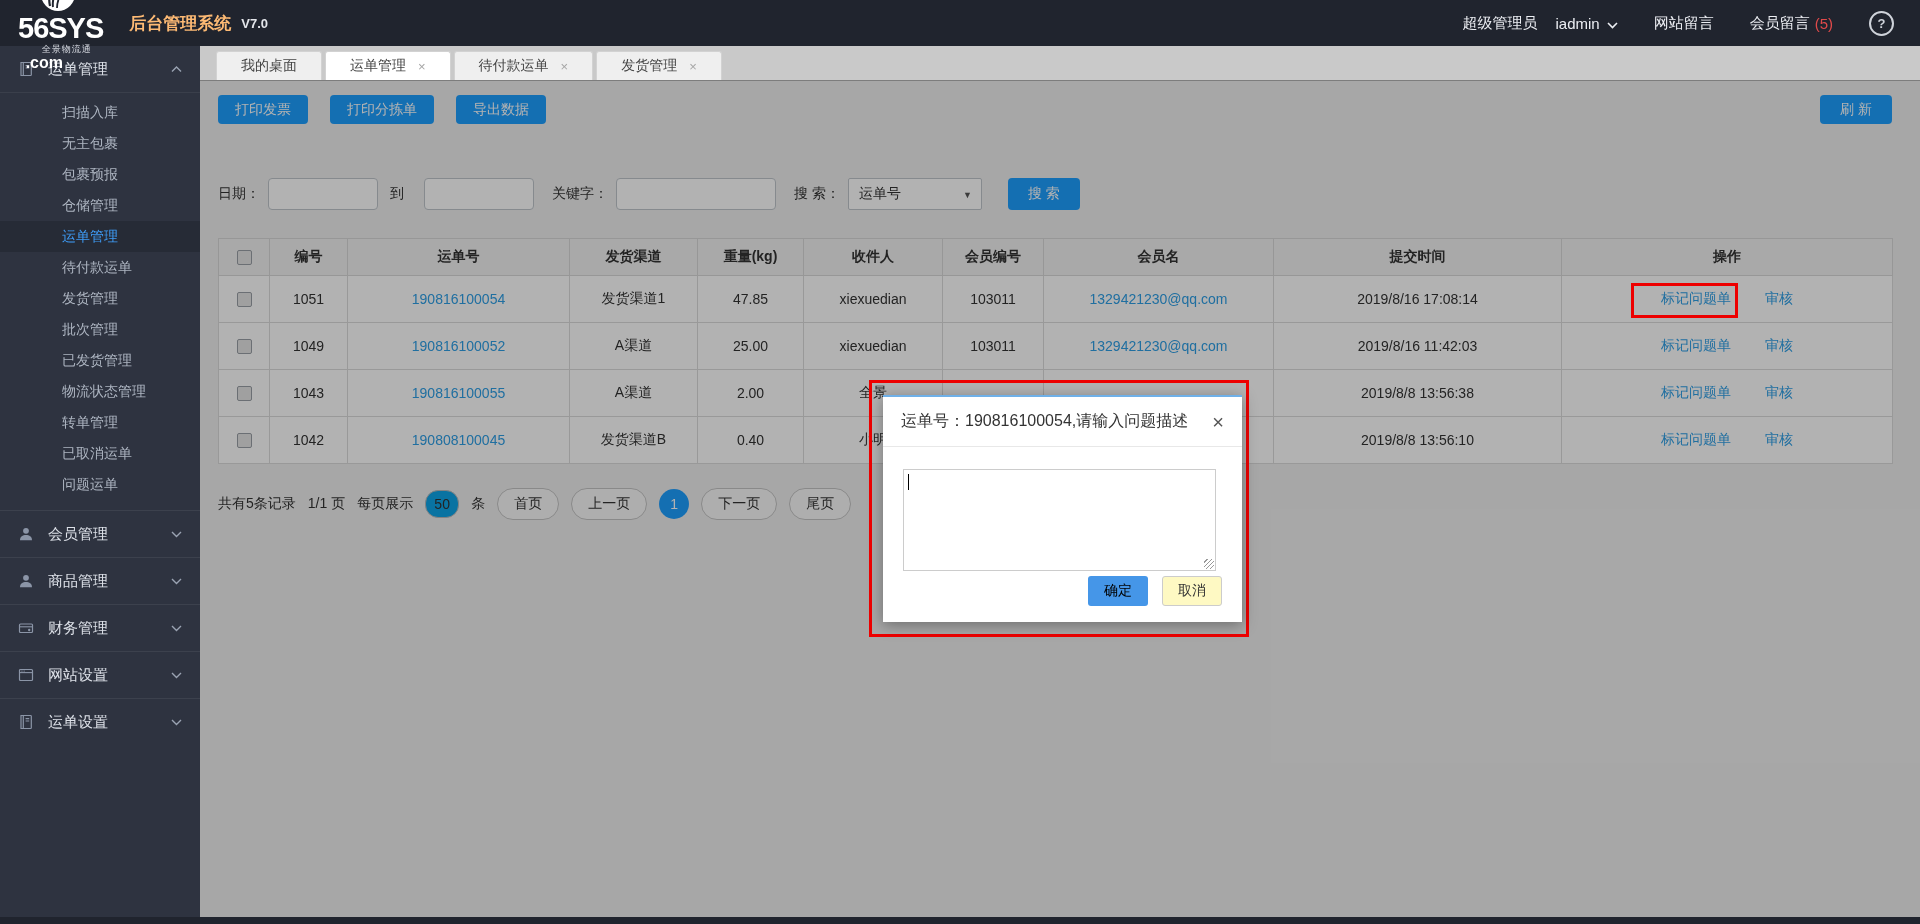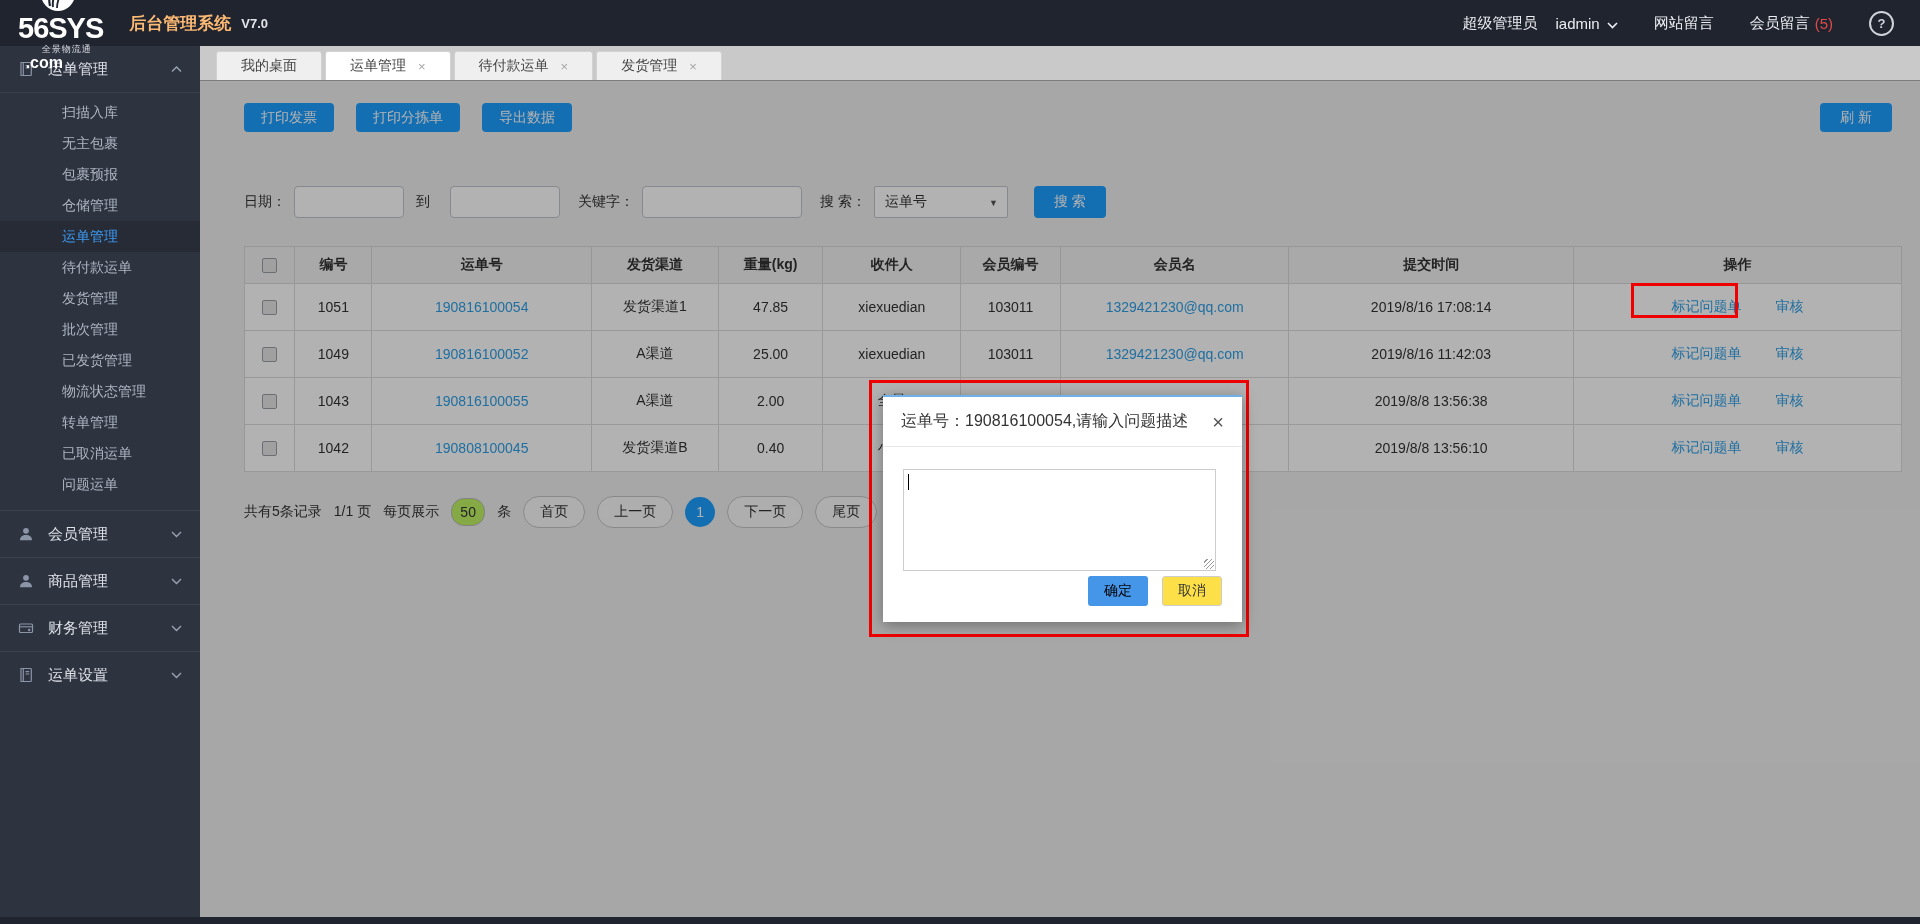--- a/index.html
+++ b/index.html
@@ -35,21 +35,21 @@
   .schev{color:#9aa3b2;display:flex;align-items:center;}
   .submenu{padding:4px 0 10px;border-top:1px solid rgba(255,255,255,0.06);}
   .side-sub{height:31px;line-height:31px;padding-left:62px;font-size:14px;color:#aeb6c2;cursor:pointer;}
   .side-sub.active{background:#262b36;color:#3e9cf7;}
   
   .tabbar{position:absolute;left:200px;top:46px;right:0;height:34px;background:#c9c9c9;border-bottom:1px solid #b3b3b3;display:flex;align-items:flex-end;padding-left:16px;z-index:10;}
   .tab{height:28px;margin-right:3px;padding:0 24px;background:#efefef;border:1px solid #d2d2d2;border-bottom:none;border-radius:3px 3px 0 0;display:flex;align-items:center;font-size:14px;color:#444;cursor:pointer;}
   .tab.active{background:#ffffff;}
   .tab-close{margin-left:12px;color:#a5a5a5;font-size:13px;line-height:1;}
   
-  .content{position:absolute;left:200px;top:80px;right:0;bottom:0;background:#f0f0f0;padding:8px 18px;z-index:5;margin-left:26px;}
+  .content{position:absolute;left:200px;top:80px;right:0;bottom:0;background:#f0f0f0;padding:0 18px;z-index:5;}
   .toolbar{position:relative;padding-top:15px;display:flex;}
   .btn-blue{background:#1E9FFF;color:#fff;border:none;border-radius:4px;height:29px;padding:0 17px;font-size:14px;margin-right:22px;cursor:pointer;font-family:inherit;}
   .btn-refresh{position:absolute;right:10px;top:15px;margin-right:0;padding:0 20px;}
   .filters{margin-top:54px;display:flex;align-items:center;font-size:14px;color:#333;}
   .f-label{flex:0 0 auto;}
   .f-input{height:30px;border:1px solid #c0c6cc;border-radius:4px;background:#fff;margin-left:8px;padding:0 8px;font-size:14px;font-family:inherit;}
   .f-date{width:92px;}
   .f-to{margin:0 12px;}
   .f-key{width:142px;}
   .ml16{margin-left:18px;}
@@ -59,41 +59,41 @@
   
   table.grid{margin-top:28px;border-collapse:collapse;background:#fff;font-size:14px;color:#333;table-layout:fixed;}
   table.grid th{height:36px;background:#f2f2f2;border:1px solid #d8d8d8;font-weight:bold;text-align:center;padding:0;}
   table.grid td{height:46px;border:1px solid #dcdcdc;background:#fff;text-align:center;padding:0;overflow:hidden;white-space:nowrap;}
   .cb{display:inline-block;width:13px;height:13px;border:1px solid #9aa0a6;background:#e6e6e6;border-radius:2px;vertical-align:middle;}
   .lnk{color:#2E9FE6;text-decoration:none;cursor:pointer;}
   td.ops .lnk{margin:0 17px;}
   
   .pagination{margin-top:24px;display:flex;align-items:center;font-size:14px;color:#333;}
   .pagination>*{margin-right:12px;}
-  .pp-box{display:inline-flex;align-items:center;justify-content:center;min-width:32px;height:26px;border:1px solid #bbb;border-radius:13px;background:#bef264;}
+  .pp-box{display:inline-flex;align-items:center;justify-content:center;min-width:32px;height:26px;border:1px solid #bbb;border-radius:13px;background:#0ea5e9;}
   .pill{display:inline-flex;align-items:center;justify-content:center;height:30px;padding:0 16px;border:1px solid #c5c5c5;border-radius:16px;background:#fafafa;cursor:pointer;}
   .page-cur{display:inline-flex;align-items:center;justify-content:center;width:30px;height:30px;border-radius:50%;background:#1E9FFF;color:#fff;cursor:pointer;}
   
   .overlay{position:absolute;left:200px;top:80px;right:0;bottom:0;background:rgba(0,0,0,0.30);z-index:50;}
   .red-annotation{position:absolute;border:3px solid #ee0000;box-sizing:border-box;z-index:60;}
   .anno-mark{left:1631px;top:283px;width:107px;height:35px;}
   .anno-dialog{left:869px;top:380px;width:380px;height:257px;}
   
   .modal{position:absolute;left:11px;top:12px;right:4px;bottom:12px;background:#fff;border-top:2px solid #6fb0e8;box-shadow:0 3px 14px rgba(0,0,0,0.35);z-index:70;}
   .modal-header{position:absolute;left:0;right:0;top:0;height:50px;display:flex;align-items:center;padding:0 18px;border-bottom:1px solid #e8e8e8;box-sizing:border-box;}
   .modal-title{font-size:16px;color:#333;}
   .modal-close{margin-left:auto;font-size:20px;color:#555;cursor:pointer;line-height:1;}
   .modal-textarea-wrap{position:absolute;left:20px;right:26px;top:72px;height:102px;}
   .modal-textarea{width:100%;height:100%;box-sizing:border-box;border:1px solid #ccc;resize:none;background:#fff;font-family:inherit;font-size:14px;padding:4px;}
   .text-caret{position:absolute;left:5px;top:5px;width:1px;height:16px;background:#000;}
   .resize-grip{position:absolute;right:2px;bottom:2px;width:10px;height:10px;background:
     repeating-linear-gradient(135deg,transparent 0 2px,#999 2px 3px);cursor:nwse-resize;}
   .modal-footer{position:absolute;right:20px;bottom:16px;display:flex;}
   .btn-ok{background:#4596e8;color:#000000;border:none;border-radius:3px;width:60px;height:30px;font-size:14px;cursor:pointer;font-family:inherit;}
-  .btn-cancel{background:#fde047;color:#333;border:1px solid #ccc;border-radius:3px;width:60px;height:30px;font-size:14px;margin-left:14px;cursor:pointer;font-family:inherit;}
+  .btn-cancel{background:#fef9c3;color:#333;border:1px solid #ccc;border-radius:3px;width:60px;height:30px;font-size:14px;margin-left:14px;cursor:pointer;font-family:inherit;}
   
   .bottombar{position:absolute;left:0;right:0;bottom:0;height:7px;background:#20242e;z-index:55;}
 </style>
 </head>
 <body>
 
 <div class="topbar">
   <div class="logo-wrap">
     <svg class="logo-circle" viewBox="0 0 36 36">
       <circle cx="18" cy="18" r="17" fill="#ffffff"></circle>
@@ -200,20 +200,35 @@
       <span class="slabel">财务管理</span>
       <span class="schev">
         <svg width="11" height="7" viewBox="0 0 11 7">
           <polyline points="1,1 5.5,5.5 10,1" fill="none" stroke="currentColor" stroke-width="1.4"></polyline>
         </svg>
       </span>
     </div>
     <div class="side-parent">
       <span class="sicon">
         <svg width="16" height="16" viewBox="0 0 16 16">
+          <rect x="1.5" y="2.5" width="13" height="11" rx="1" fill="none" stroke="currentColor" stroke-width="1.2"></rect>
+          <path d="M1.5 5.6h13" stroke="currentColor" stroke-width="1.1"></path>
+          <path d="M3.4 4.1h1.1M5.6 4.1h1.1" stroke="currentColor" stroke-width="1"></path>
+        </svg>
+      </span>
+      <span class="slabel">网站设置</span>
+      <span class="schev">
+        <svg width="11" height="7" viewBox="0 0 11 7">
+          <polyline points="1,1 5.5,5.5 10,1" fill="none" stroke="currentColor" stroke-width="1.4"></polyline>
+        </svg>
+      </span>
+    </div>
+    <div class="side-parent">
+      <span class="sicon">
+        <svg width="16" height="16" viewBox="0 0 16 16">
           <path d="M3 1.5h9.5a.8.8 0 0 1 .8.8v11.4a.8.8 0 0 1-.8.8H3z" fill="none" stroke="currentColor" stroke-width="1.2"></path>
           <path d="M5.3 1.5v13" stroke="currentColor" stroke-width="1.2"></path>
           <path d="M7.6 4.6h3.6M7.6 7h3.6" stroke="currentColor" stroke-width="1.1"></path>
         </svg>
       </span>
       <span class="slabel">运单设置</span>
       <span class="schev">
         <svg width="11" height="7" viewBox="0 0 11 7">
           <polyline points="1,1 5.5,5.5 10,1" fill="none" stroke="currentColor" stroke-width="1.4"></polyline>
         </svg>

